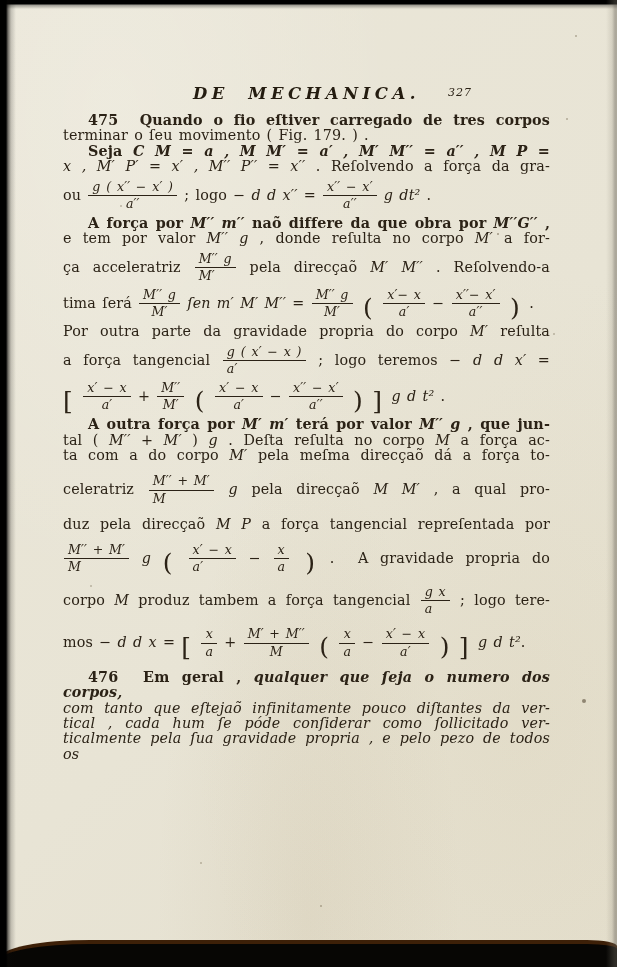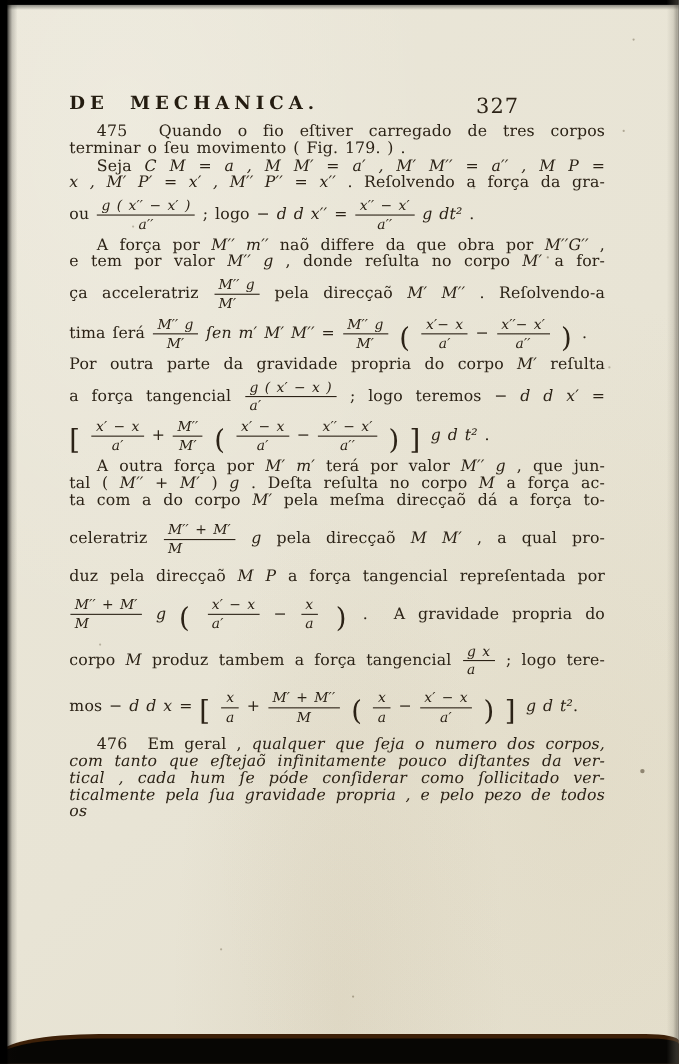--- a/index.html
+++ b/index.html
@@ -26,26 +26,26 @@
   .speck{position:absolute;left:0;top:0;width:2px;height:2px;border-radius:50%;
       background:rgba(70,55,30,.4);
       box-shadow:497px 233px 0 rgba(70,55,30,.45), 120px 205px 0 rgba(70,55,30,.3),
                  566px 118px 0 rgba(70,55,30,.35), 583px 700px 0 1px rgba(60,45,25,.5),
                  90px 585px 0 rgba(70,55,30,.3), 320px 905px 0 rgba(70,55,30,.35),
                  553px 333px 0 rgba(70,55,30,.3), 200px 862px 0 rgba(70,55,30,.3),
                  575px 35px 0 rgba(70,55,30,.35), 430px 170px 0 rgba(70,55,30,.25);}
   
   #col{position:absolute;left:63px;top:84px;width:487px;font-size:14.3px;
        letter-spacing:.15px;word-spacing:1.5px;}
-  #hdr{position:relative;text-align:left;height:22px;margin-bottom:7px;}
+  #hdr{position:relative;text-align:center;height:22px;margin-bottom:7px;font-style:italic;}
   #hdr .title{font-weight:bold;font-size:16.5px;letter-spacing:4.5px;word-spacing:9px;color:#241c10;}
-  #hdr .pageno{position:absolute;right:78px;top:2px;font-size:19px;letter-spacing:1px;}
+  #hdr .pageno{position:absolute;right:78px;top:2px;font-size:11px;letter-spacing:1px;}
   .line{min-height:15.45px;line-height:15.45px;white-space:normal;}
   .j{text-align:justify;text-align-last:justify;}
-  .ind{text-indent:25px;}
+  .ind{text-indent:25px;font-weight:bold;}
   .right{text-align:left;padding-right:3px;}
   .tall{line-height:normal;margin:5px 0;}
   .xtall{line-height:normal;margin:11px 0;}
   .it{font-style:italic;}
   .rm{font-style:normal;}
   .lg{font-size:1.75em;font-style:normal;line-height:0;vertical-align:-0.32em;letter-spacing:0;}
   .fr{display:inline-block;vertical-align:middle;text-align:center;font-style:italic;
       font-size:12.6px;line-height:1.12;padding:0 1px;text-indent:0;}
   .fr .n{display:block;border-bottom:1.2px solid #2b2216;padding:0 4px 1px;}
   .fr .d{display:block;padding:1px 4px 0;}

